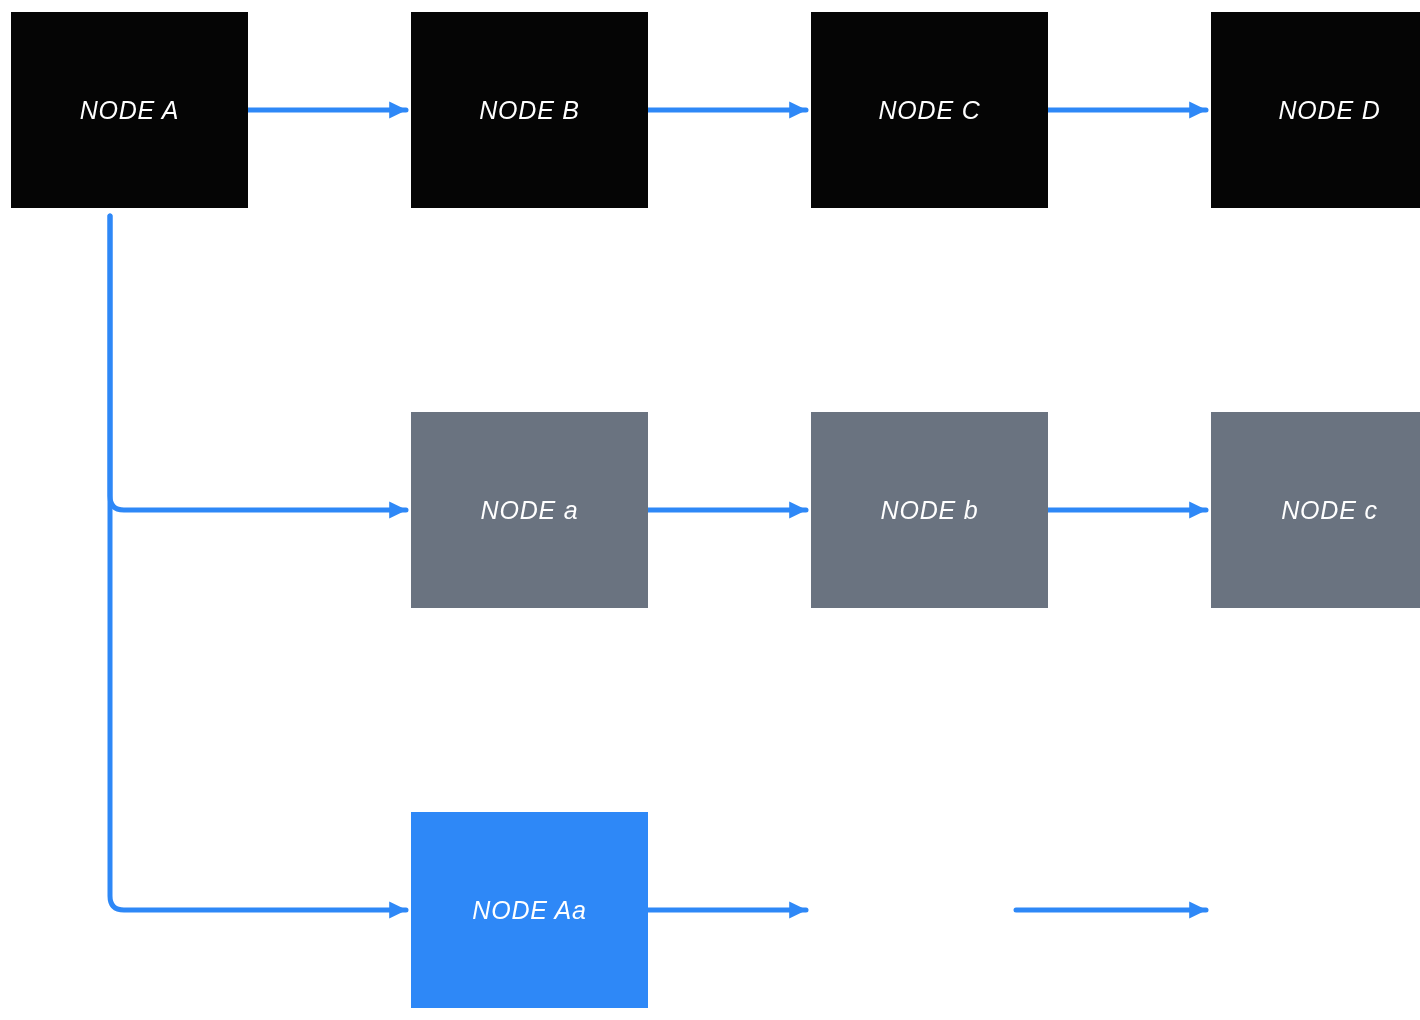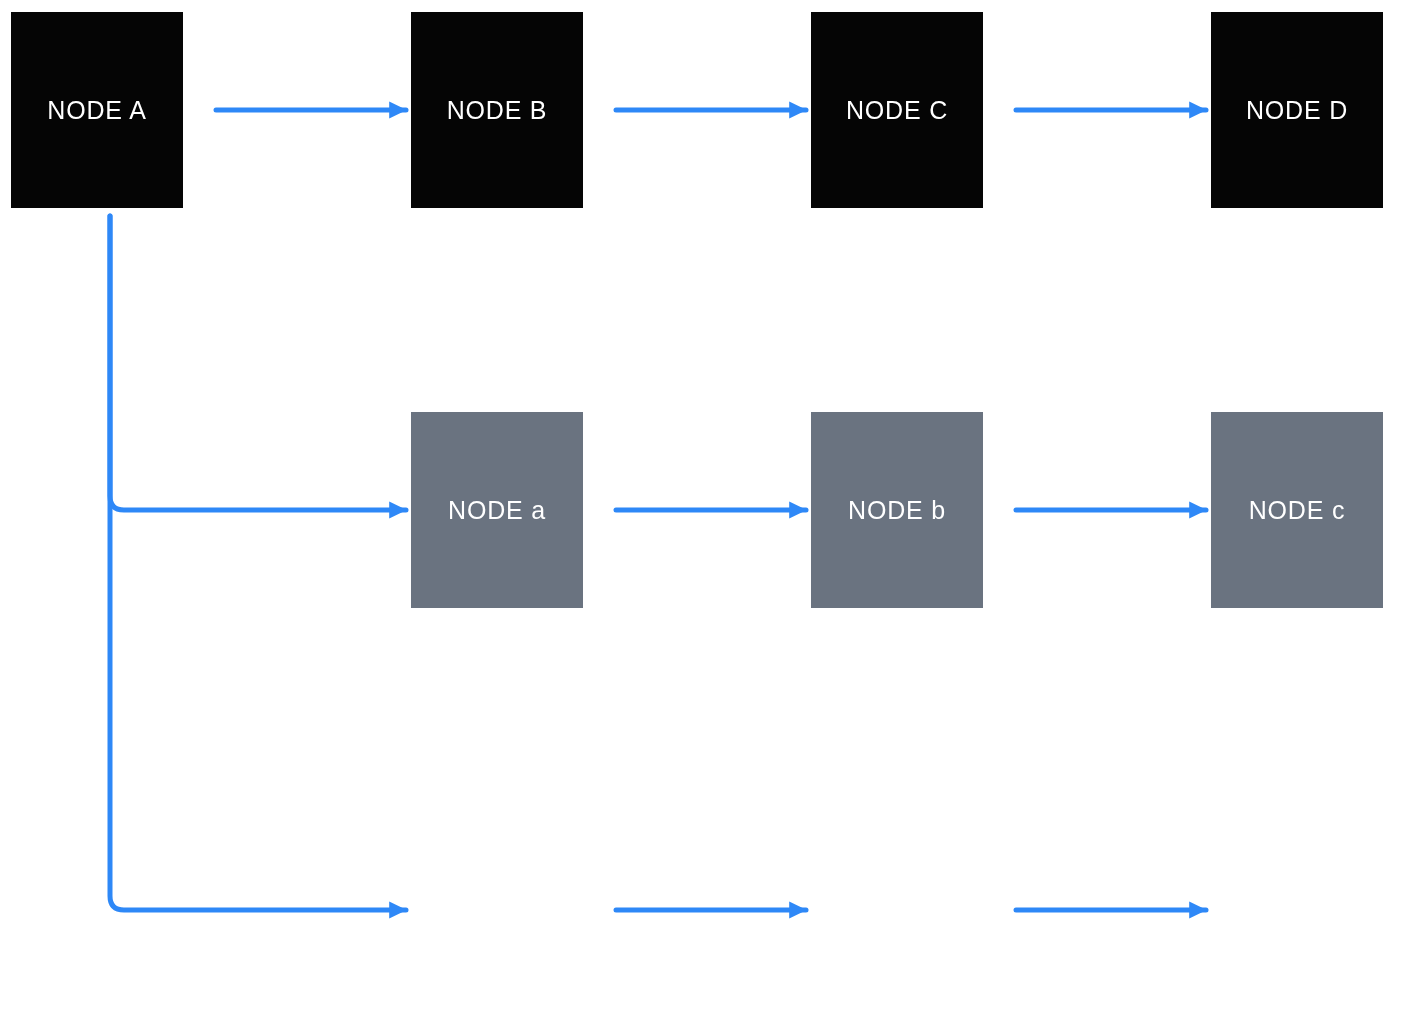--- a/index.html
+++ b/index.html
@@ -30,30 +30,31 @@
     stroke-width: 5;
     stroke-linecap: round;
     stroke-linejoin: round;
   }
   svg.edges marker path {
     fill: var(--accent, #2e88f7);
     stroke: none;
   }
   .node {
     position: absolute;
-    width: 172px;
+    width: 237px;
     height: 196px;
     display: flex;
     align-items: center;
     justify-content: center;
     color: var(--label-text, #ffffff);
     font-size: 25px;
     letter-spacing: 0.8px;
     white-space: nowrap;
     user-select: none;
+    font-style: italic;
   }
   .node.black { background: var(--node-black, #050505); }
   .node.gray  { background: var(--node-gray, #6a7380); }
   .node.blue  { background: var(--node-blue, #2e88f7); }
   .c0 { left: 11px; }
   .c1 { left: 411px; }
   .c2 { left: 811px; }
   .c3 { left: 1211px; }
   .r0 { top: 12px; }
   .r1 { top: 412px; }
@@ -86,14 +87,15 @@
 
   <div class="node black r0 c0">NODE A</div>
   <div class="node black r0 c1">NODE B</div>
   <div class="node black r0 c2">NODE C</div>
   <div class="node black r0 c3">NODE D</div>
 
   <div class="node gray r1 c1">NODE a</div>
   <div class="node gray r1 c2">NODE b</div>
   <div class="node gray r1 c3">NODE c</div>
 
+  <div class="node blue r2 c1">NODE Aa</div>
 
 </div>
 
 </body></html>

